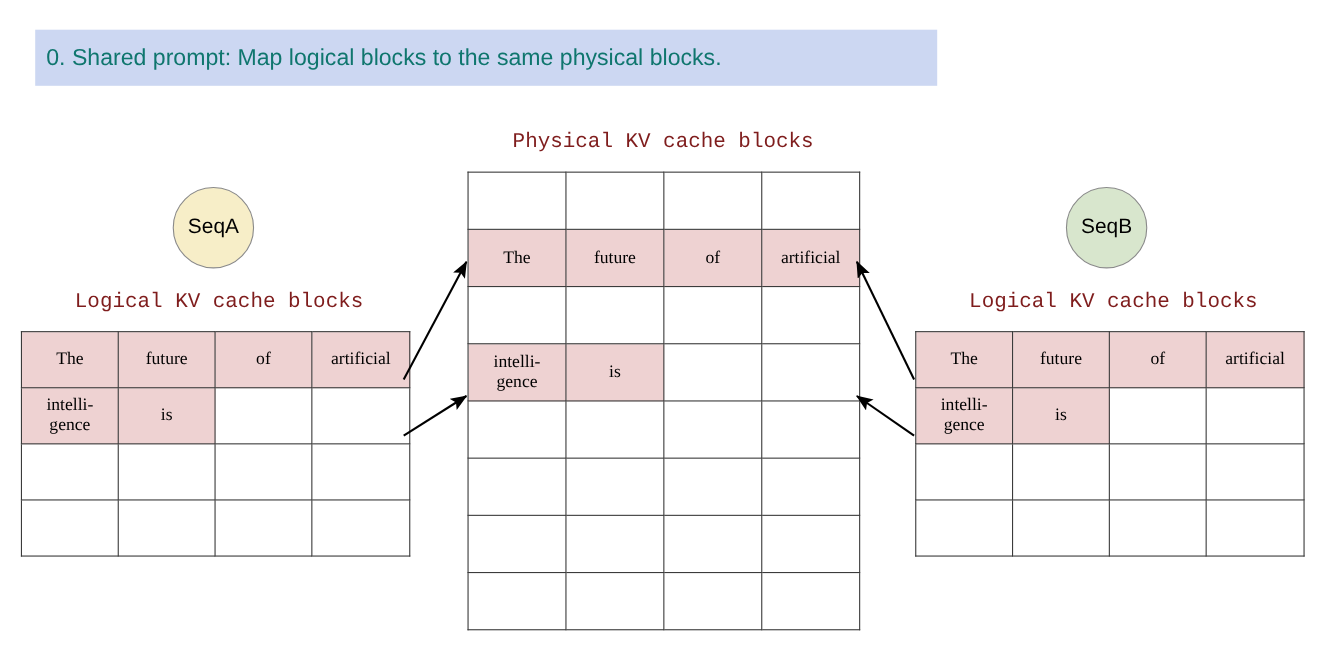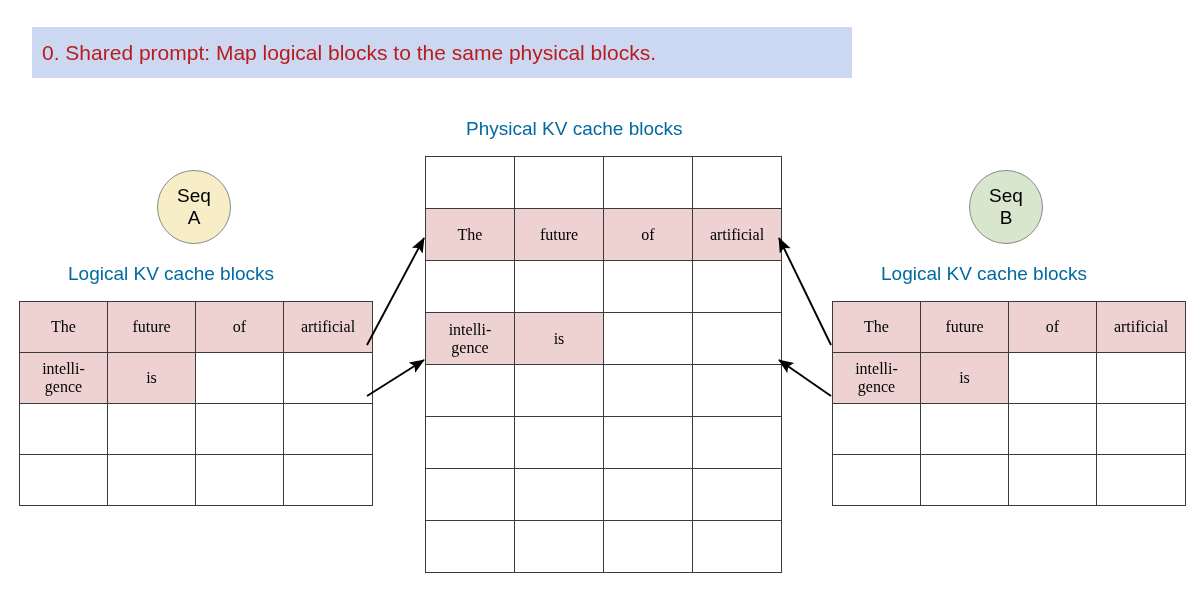--- a/index.html
+++ b/index.html
@@ -25,21 +25,21 @@
     height: 51px;
     background: #ccd7f2;
     display: flex;
     align-items: center;
     padding-left: 10px;
     box-sizing: border-box;
   }
   #banner .banner-text {
     font-size: 21px;
     line-height: 1.2;
-    color: #b91c1c;
+    color: #0f766e;
     white-space: nowrap;
   }
 
   
   .kv-table {
     position: absolute;
     border-collapse: collapse;
     table-layout: fixed;
     font-family: Liberation Serif, serif;
   }
@@ -55,21 +55,22 @@
   }
   .kv-table td.filled {
     background: #eed2d2;
   }
 
   
   .table-caption {
     position: absolute;
     font-size: 19px;
     white-space: nowrap;
-    color: #0369a1;
+    color: #7f1d1d;
+    font-family: Liberation Mono, monospace;
   }
 
   
   #logical-a {
     left: 19px;
     top: 301px;
   }
   #logical-b {
     left: 832px;
     top: 301px;
@@ -107,21 +108,20 @@
   }
 
   
   .seq-circle {
     position: absolute;
     width: 74px;
     height: 74px;
     border-radius: 50%;
     border: 1.4px solid #8a8a8a;
     display: flex;
-    flex-direction: column;
     align-items: center;
     justify-content: center;
     font-size: 19px;
     line-height: 1.15;
     color: #000;
     box-sizing: border-box;
   }
   #seq-a {
     left: 157px;
     top: 170px;

